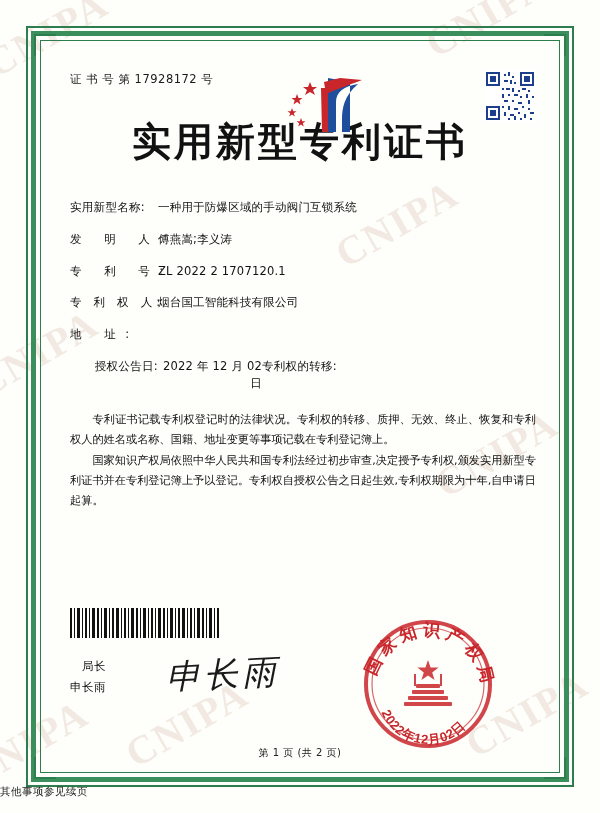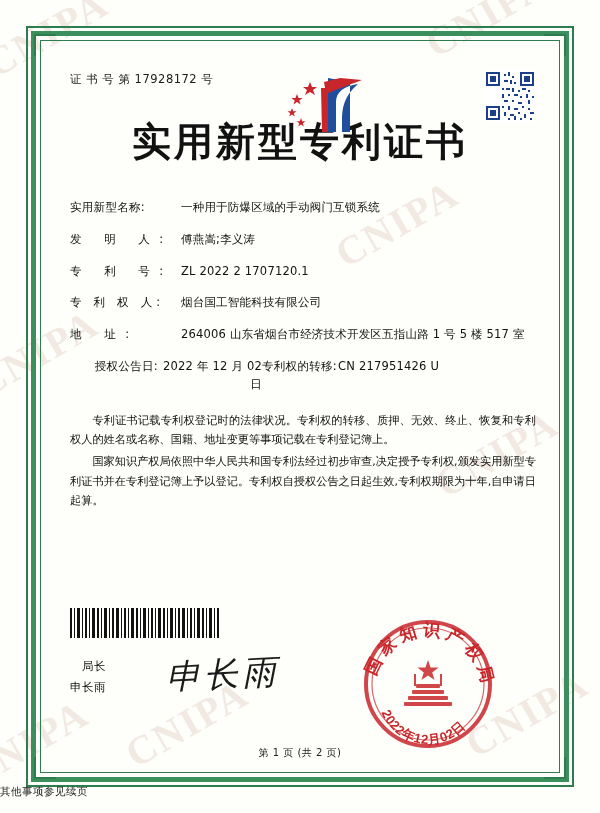--- a/index.html
+++ b/index.html
@@ -121,21 +121,20 @@
     padding-left: 14px;
     padding-right: 6px;
   }
   .field-row {
     display: flex;
     align-items: flex-start;
     margin-bottom: 14.5px;
     font-size: 11.5px;
     color: #111;
     line-height: 1.5;
-    gap: 23px;
   }
   .f-label {
     flex: 0 0 auto;
     width: 88px;
     white-space: nowrap;
     letter-spacing: 0.3px;
   }
   .f-label.sp1 { letter-spacing: 9.5px; }
   .f-label.sp2 { letter-spacing: 4.2px; }
   .f-label.sp3 { letter-spacing: 0.3px; }
@@ -329,32 +328,30 @@
       </div>
 
 
       <div class="field-row">
         <div class="f-label sp2">专 利 权 人:</div>
         <div class="f-value">烟台国工智能科技有限公司</div>
       </div>
 
       <div class="field-row">
         <div class="f-label sp1">地 址:</div>
-        <div class="f-value two-line">264006 山东省烟台市经济技术开发区五指山路 1 号 5 楼 517 室</div>
       </div>
 
       <div class="field-row">
         <div class="row-split">
           <div class="split-left">
             <div class="f-label sp3">授权公告日:</div>
             <div class="f-value">2022 年 12 月 02 日</div>
           </div>
           <div class="split-right">
             <div class="f-label sp3">专利权的转移:</div>
-            <div class="f-value">CN 217951426 U</div>
           </div>
         </div>
       </div>
 
     </div>
 
     <div class="para">
       <p>专利证书记载专利权登记时的法律状况。专利权的转移、质押、无效、终止、恢复和专利权人的姓名或名称、国籍、地址变更等事项记载在专利登记簿上。</p>
       <p>国家知识产权局依照中华人民共和国专利法经过初步审查,决定授予专利权,颁发实用新型专利证书并在专利登记簿上予以登记。专利权自授权公告之日起生效,专利权期限为十年,自申请日起算。</p>
     </div>

